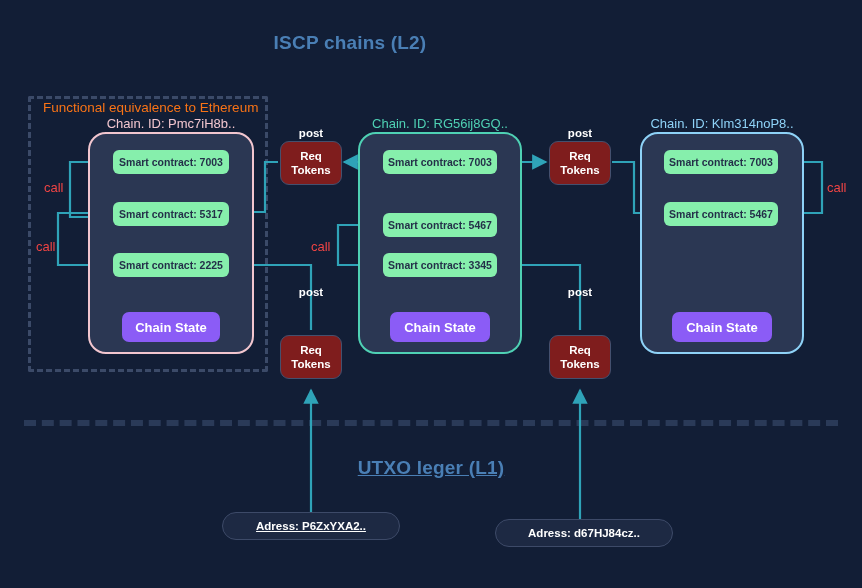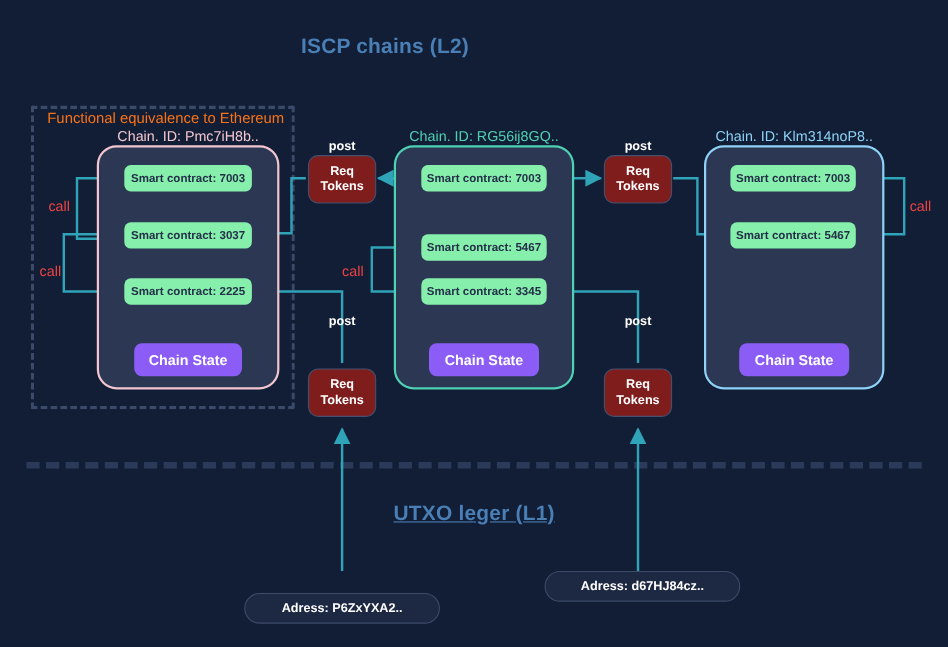--- a/index.html
+++ b/index.html
@@ -211,21 +211,21 @@
 
       <path d="M 311 519 L 311 390" marker-end="url(#ah)"></path>
       <path d="M 580 519 L 580 390" marker-end="url(#ah)"></path>
     </g>
   </svg>
 
   <div class="abs chain-label" id="chain1-label">Chain. ID: Pmc7iH8b..</div>
   <div class="abs chain" id="chain1"></div>
 
   <div class="abs sc" style="left:113px; top:150px; width:116px;">Smart contract: 7003</div>
-  <div class="abs sc" style="left:113px; top:202px; width:116px;">Smart contract: 3037</div>
+  <div class="abs sc" style="left:113px; top:202px; width:116px;">Smart contract: 5317</div>
   <div class="abs sc" style="left:113px; top:253px; width:116px;">Smart contract: 2225</div>
   <div class="abs chain-state" style="left:122px; top:312px; width:98px;">Chain State</div>
 
   <div class="abs call-label" style="left:44px; top:180px;">call</div>
   <div class="abs call-label" style="left:36px; top:239px;">call</div>
 
   <div class="abs chain-label" id="chain2-label">Chain. ID: RG56ij8GQ..</div>
   <div class="abs chain" id="chain2"></div>
 
   <div class="abs sc" style="left:383px; top:150px; width:114px;">Smart contract: 7003</div>
@@ -261,16 +261,16 @@
     <span>Req</span>
     <span>Tokens</span>
   </div>
 
   <div class="abs post-label" style="left:549px; top:286px; width:62px;">post</div>
   <div class="abs req" style="left:549px; top:335px;">
     <span>Req</span>
     <span>Tokens</span>
   </div>
 
-  <div class="abs addr" style="left:222px; top:539px; width:178px;">Adress: P6ZxYXA2..</div>
+  <div class="abs addr" style="left:222px; top:512px; width:178px;text-decoration:underline;">Adress: P6ZxYXA2..</div>
   <div class="abs addr" style="left:495px; top:519px; width:178px;">Adress: d67HJ84cz..</div>
 
 </div>
 
 </body></html>

